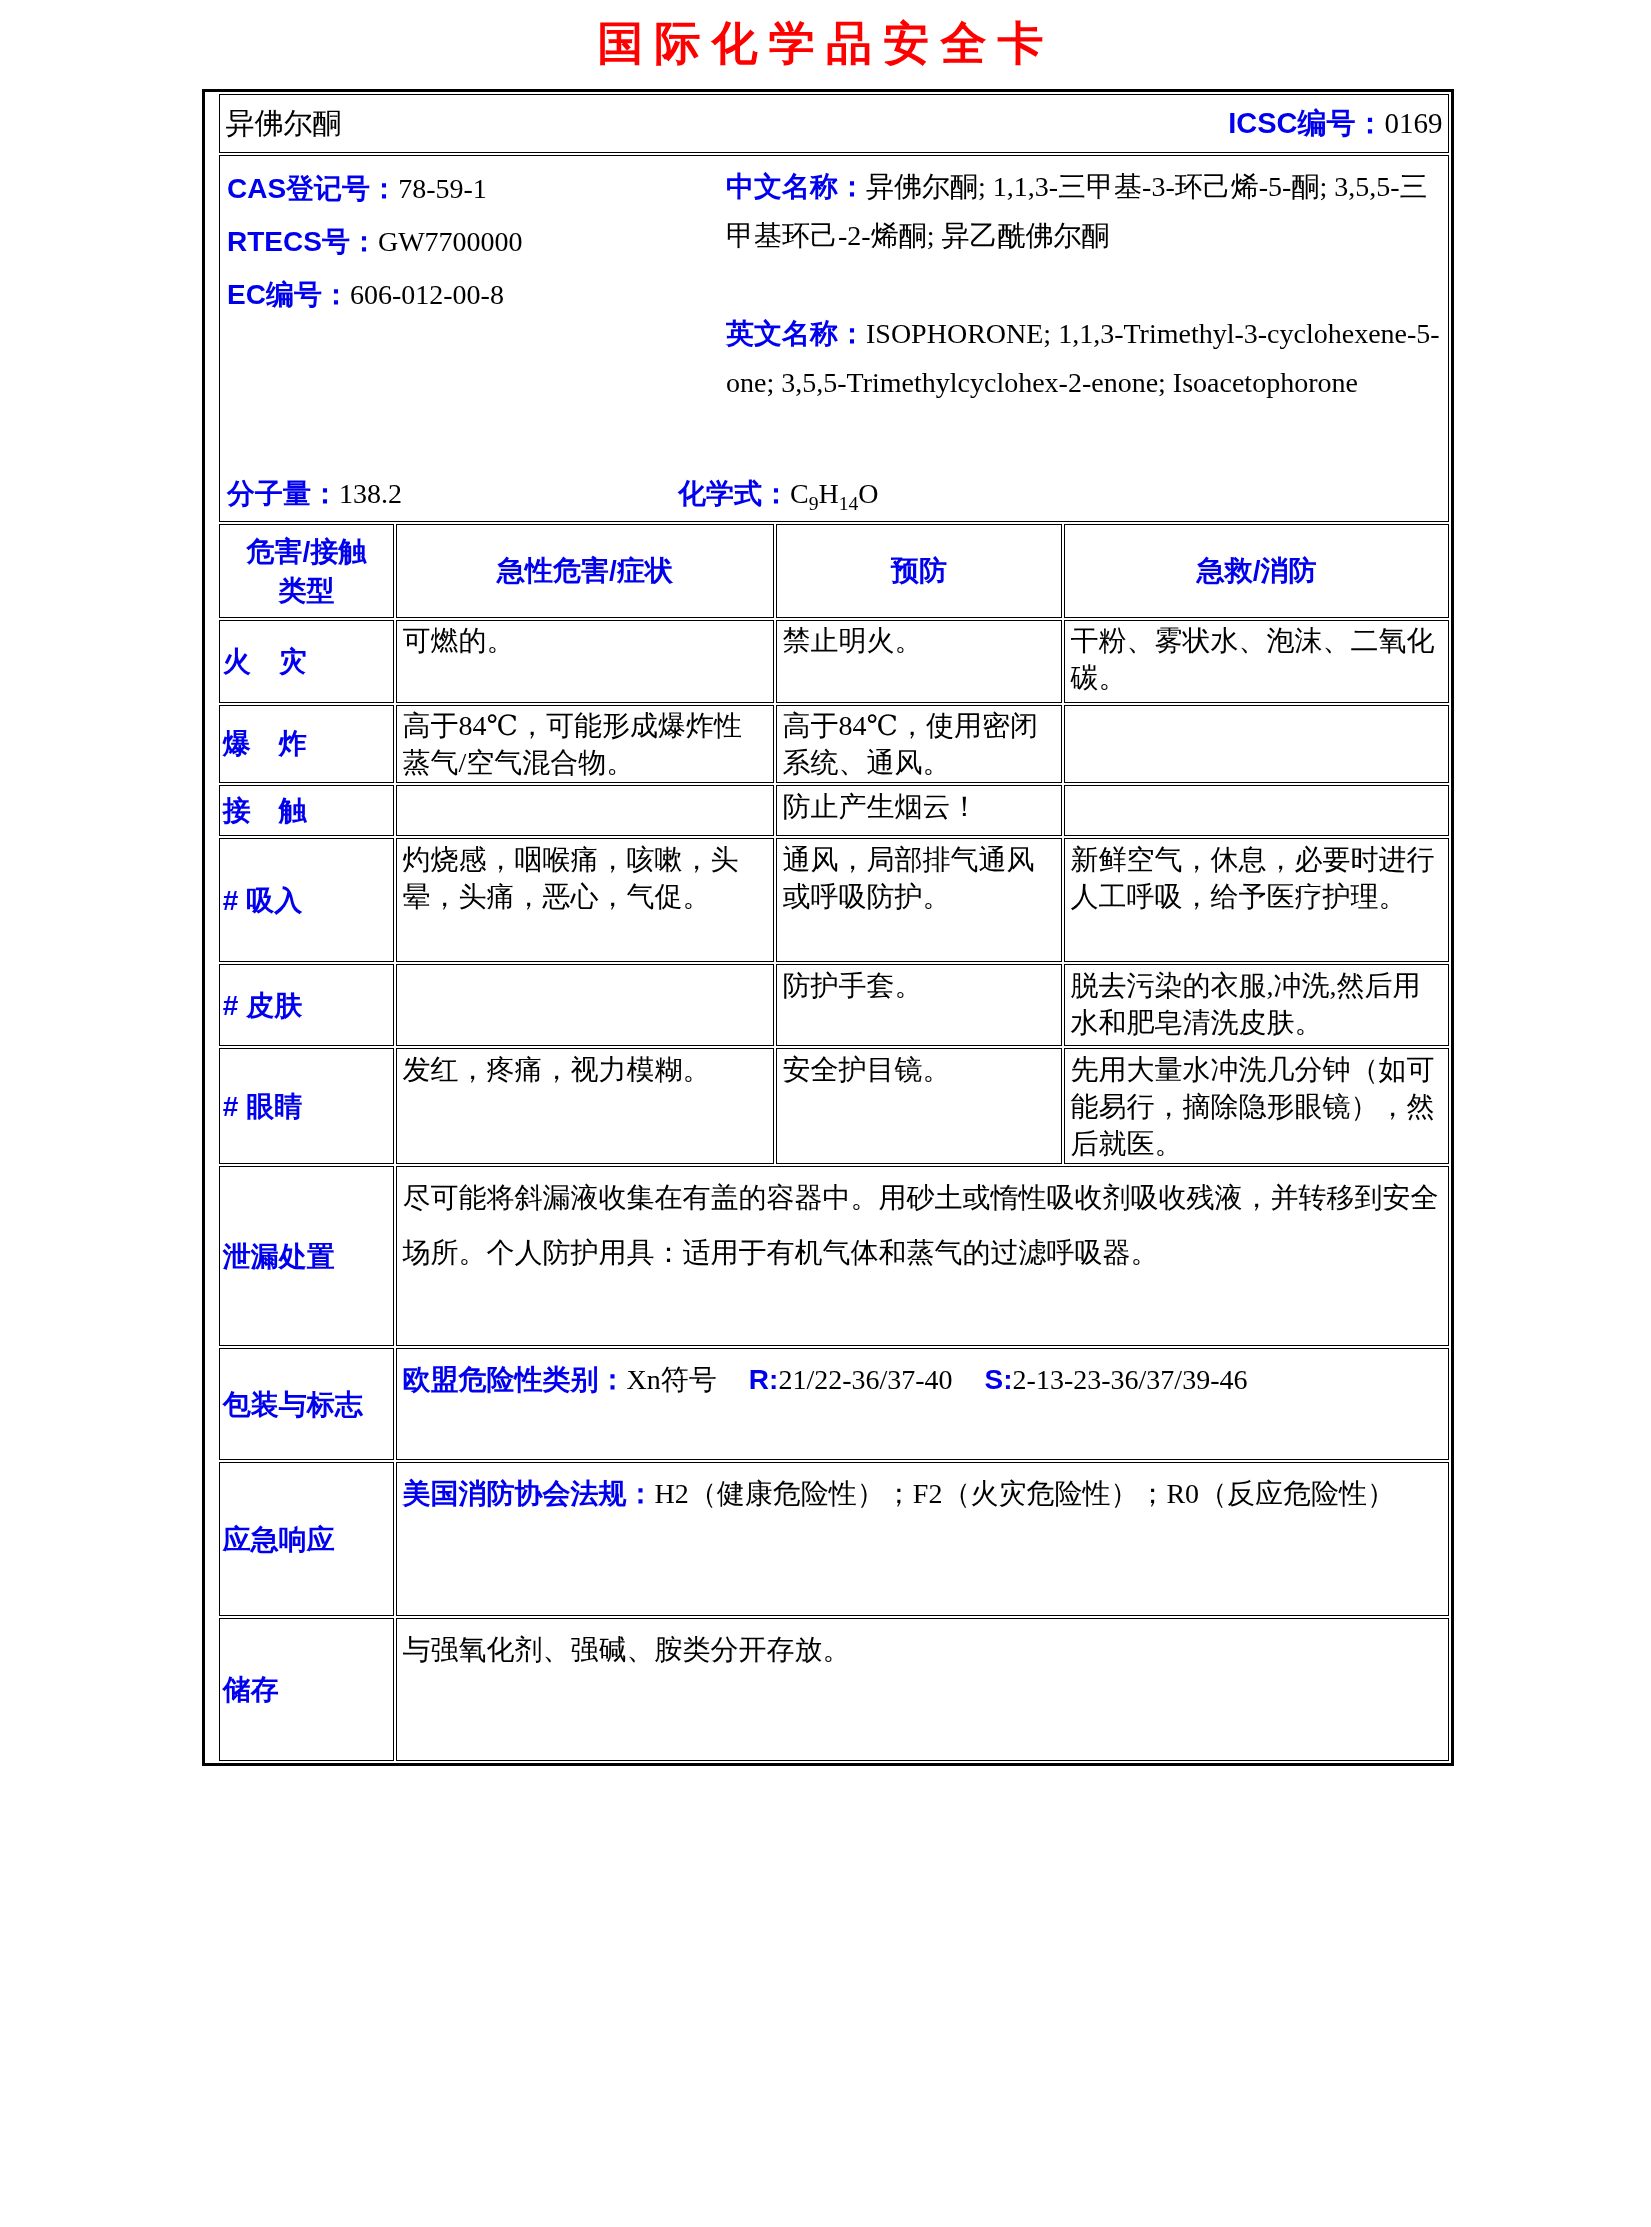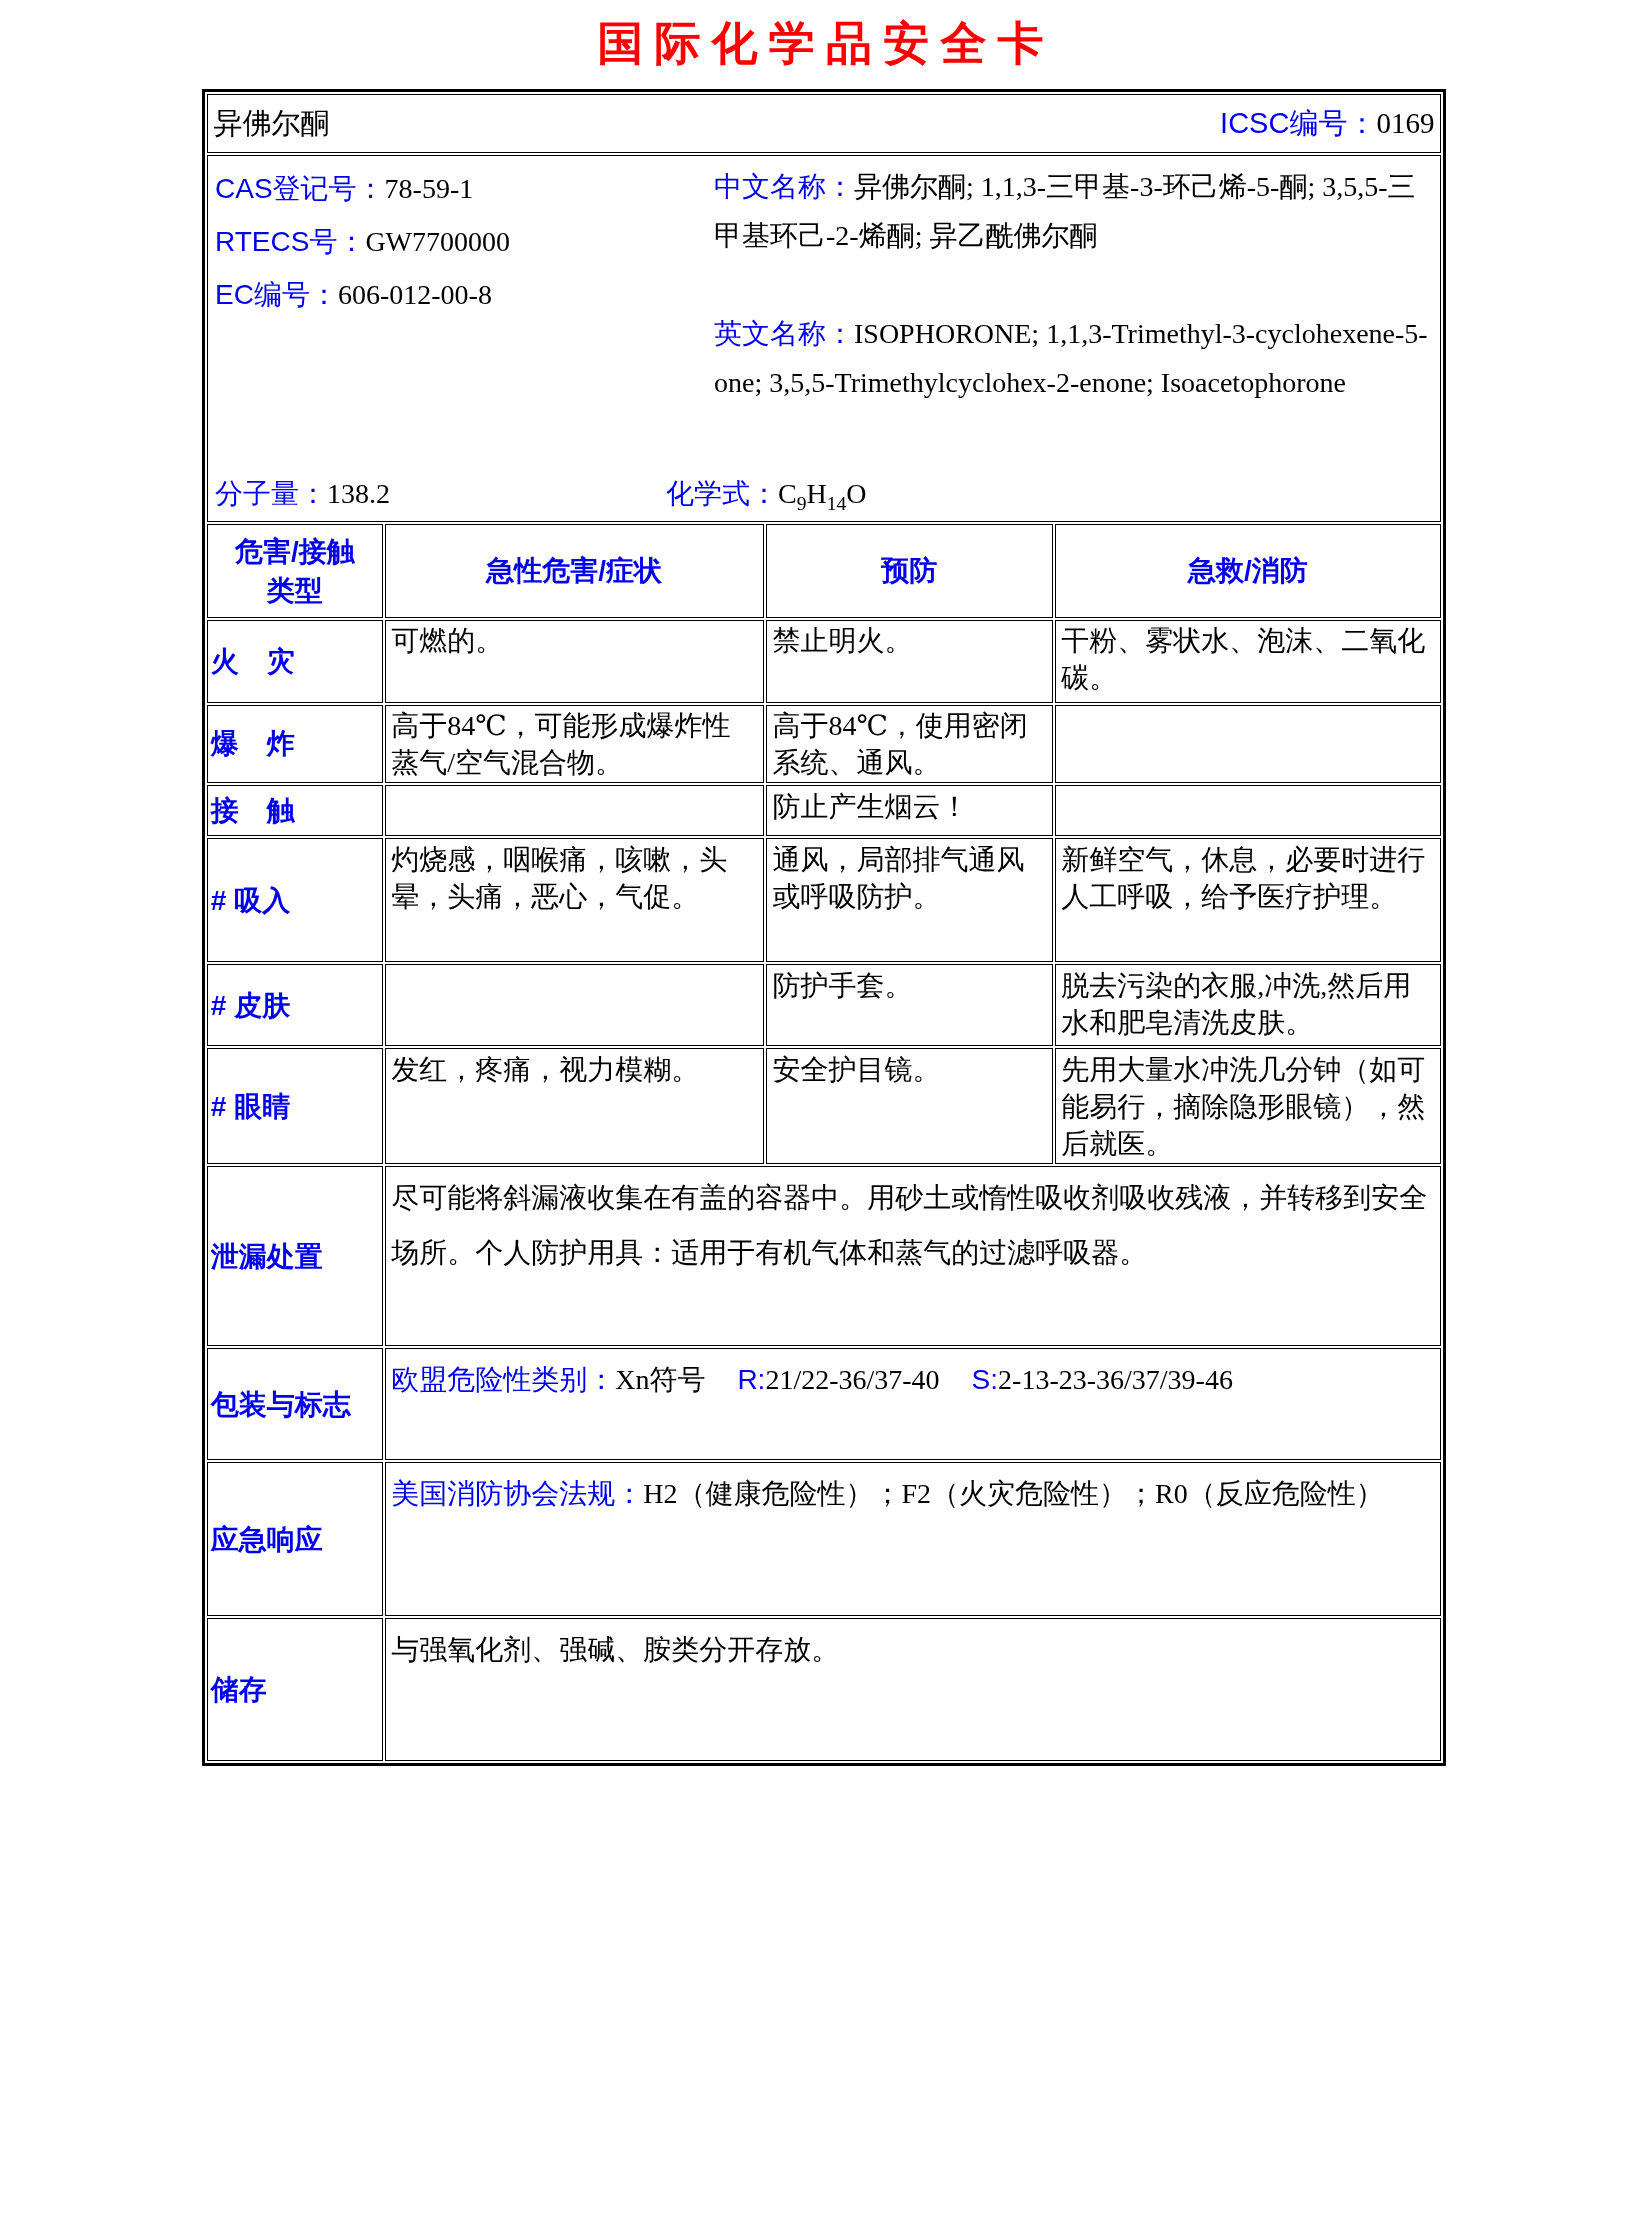--- a/index.html
+++ b/index.html
@@ -15,33 +15,34 @@
     color:#f00;letter-spacing:11.2px;
   }
   table.card{
     margin-left:202px;
     width:1244px;
     table-layout:fixed;
     border-collapse:separate;
     border-spacing:2.8px;
     border:3.5px solid #000;
     background:#fff;
+    padding-left:12px;
   }
   td{
     border:1.4px solid #000;
     box-sizing:border-box;
     vertical-align:top;
     padding:1.4px 5.6px;
     line-height:37px;
     word-break:break-word;
   }
   .bl{
     color:#0000ee;
     font-family:"Liberation Sans","DejaVu Sans",sans-serif;
-    font-weight:normal;
+    font-weight:bold;
   }
   td.lbl{
     vertical-align:middle;
     color:#0000ee;
     font-family:Liberation Sans, sans-serif;
     font-weight:bold;
     padding:1.4px 2.8px;
   }
   
   td.toprow{height:59px;vertical-align:middle;}

